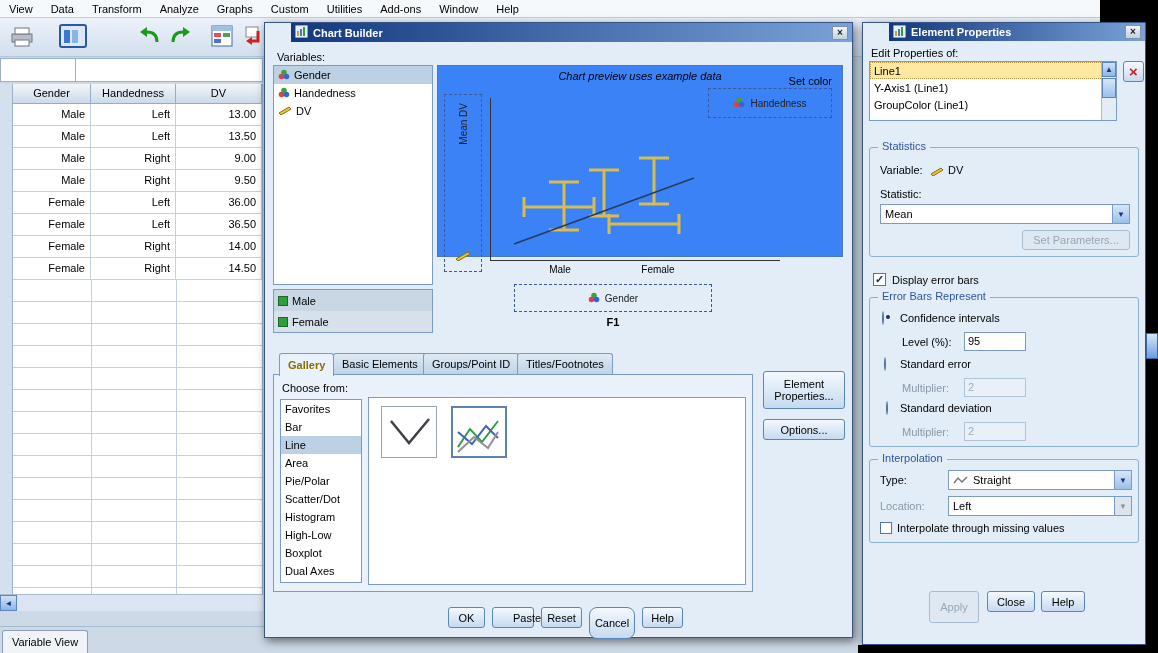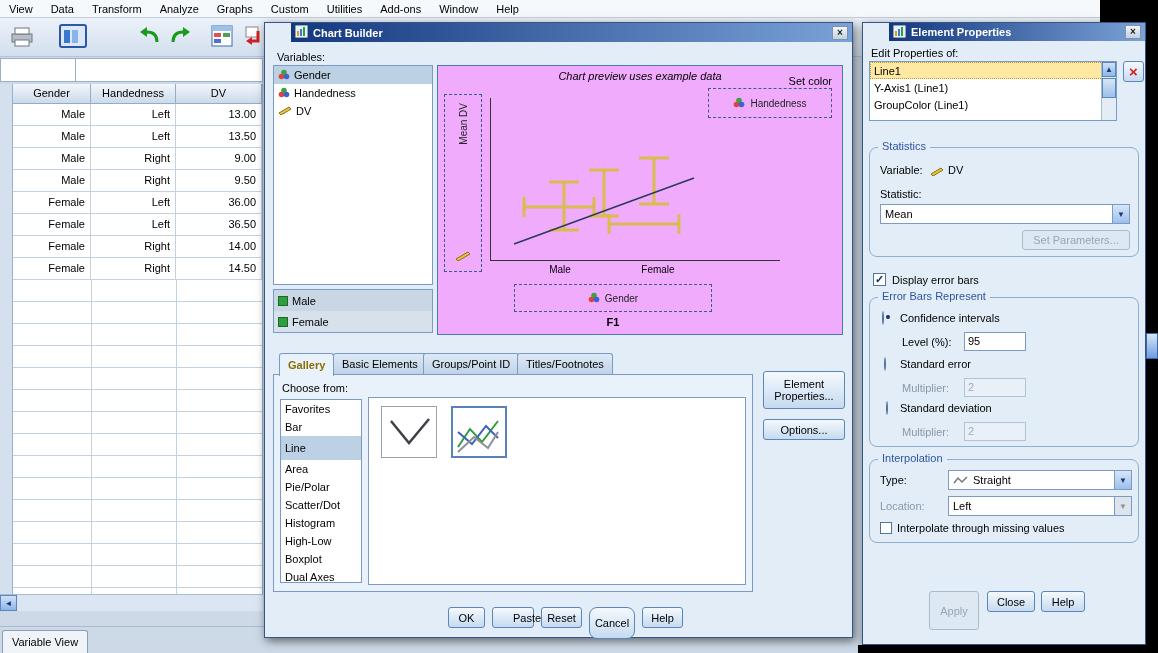--- a/index.html
+++ b/index.html
@@ -27,21 +27,21 @@
   .dialog { position:absolute; background:#e2edf8; border:1px solid #36568a; box-shadow:2px 3px 9px rgba(0,0,0,.55); }
   .titlebar { position:absolute; left:0; top:0; right:0; height:19px; background:linear-gradient(to right,#14387e,#7aa2d8); display:flex; align-items:center; padding:0 4px; gap:5px;margin-left:26px; }
   .titletext { color:#fff; font-weight:bold; flex:1; }
   .closebtn { width:16px; height:14px; background:linear-gradient(#f2f6fa,#c2d0e0); border:1px solid #7e92ac; font-size:10px; line-height:12px; text-align:center; font-weight:bold; color:#222; }
   .listbox { position:absolute; background:#fff; border:1px solid #7a9ac8; overflow:hidden; }
   .litem { height:18px; display:flex; align-items:center; gap:4px; padding:0 4px; white-space:nowrap; }
   .sel-gray { background:#bdd1e4; }
   .sel-yellow { background:#ffe9a2; outline:1px dotted #b89440; outline-offset:-1px; }
   .btn { background:linear-gradient(#f4f9fe,#c6daf0); border:1px solid #5a86b8; border-radius:3px; display:flex; align-items:center; justify-content:center; text-align:center; }
   .btn.disabled { color:#98a6b6; background:#dde8f3; border-color:#a8bcd0; }
-  .group { position:absolute; border:1px solid #8ab0d4; border-radius:8px; }
+  .group { position:absolute; border:1px solid #8ab0d4; border-radius:3px; }
   .glabel { position:absolute; top:-8px; left:8px; background:#e2edf8; padding:0 4px; color:#2f55a0; }
   .combo { position:absolute; background:#fff; border:1px solid #7a9ac8; display:flex; align-items:center; }
   .combo .val { flex:1; padding:0 4px; white-space:nowrap; overflow:hidden; }
   .combo .arrow { width:17px; align-self:stretch; background:linear-gradient(#d8e6f6,#9cc0ea); border-left:1px solid #7a9ac8; display:flex; align-items:center; justify-content:center; font-size:8px; color:#14387e; }
   .combo .arrow.gray { background:#dde4ec; color:#8894a4; }
   .cb { width:13px; height:13px; background:#fff; border:1px solid #53749c; font-weight:bold; color:#17306e; font-size:11px; line-height:11px; text-align:center; }
   .radio { width:12px; height:12px; border-radius:50%; background:#fff; border:1px solid #53749c; position:relative; }
   .radio.on::after { content:""; position:absolute; left:3px; top:3px; width:4px; height:4px; border-radius:50%; background:#17306e; }
   .tab { position:absolute; top:0; height:21px; padding:0 8px; display:flex; align-items:center; border:1px solid #7a9ac8; border-bottom:none; background:linear-gradient(#dfeaf5,#bed2e8); border-radius:3px 3px 0 0; }
   .tab.sel { height:23px; top:-2px; background:#e9f1fa; font-weight:bold; color:#8a6d00; z-index:2; }
@@ -225,21 +225,21 @@
       <div class="litem" style="height:21px; background:#c9d6e4;">
         <span style="width:10px; height:10px; background:#2e9e40; border:1px solid #1a6a24; display:inline-block;"></span>
         <span>Male</span>
       </div>
       <div class="litem" style="height:21px; background:#d7e1ec;">
         <span style="width:10px; height:10px; background:#2e9e40; border:1px solid #1a6a24; display:inline-block;"></span>
         <span>Female</span>
       </div>
     </div>
 
-    <div class="abs" style="left:172px; top:42px; width:406px; height:270px; background:#f0abfc; border:1px solid #4a7ab0;padding-left:17px;">
+    <div class="abs" style="left:172px; top:42px; width:406px; height:192px; background:#3b82f6; border:1px solid #4a7ab0;padding-left:17px;">
       <div class="abs" style="left:0; top:4px; width:100%; text-align:center; font-style:italic;">Chart preview uses example data</div>
 
       <div class="abs" style="left:270px; top:9px; width:124px; text-align:right; font-size:11px;">Set color</div>
       <div class="dz" style="left:270px; top:22px; width:124px; height:30px;">
         <span><svg width="12" height="11">
               <circle cx="3.5" cy="7.5" r="2.8" fill="#e04040"></circle>
               <circle cx="6" cy="3.5" r="2.8" fill="#40a040"></circle>
               <circle cx="8.5" cy="7.5" r="2.8" fill="#4060d0"></circle>
             </svg></span>
         <span>Handedness</span>
@@ -285,21 +285,21 @@
     <div class="tab sel" style="left:14px; top:330px;">Gallery</div>
     <div class="tab" style="left:68px; top:330px;">Basic Elements</div>
     <div class="tab" style="left:158px; top:330px;">Groups/Point ID</div>
     <div class="tab" style="left:252px; top:330px;">Titles/Footnotes</div>
 
     <div class="abs" style="left:8px; top:351px; width:480px; height:218px; border:1px solid #7a9ac8; background:#e9f1fa;">
       <div class="abs" style="left:8px; top:7px;">Choose from:</div>
       <div class="listbox" style="left:6px; top:24px; width:82px; height:184px;">
         <div class="litem" style="height:18px;">Favorites</div>
         <div class="litem" style="height:18px;">Bar</div>
-        <div class="litem sel-gray" style="height:24px;">Line</div>
+        <div class="litem sel-gray" style="height:18px;">Line</div>
         <div class="litem" style="height:18px;">Area</div>
         <div class="litem" style="height:18px;">Pie/Polar</div>
         <div class="litem" style="height:18px;">Scatter/Dot</div>
         <div class="litem" style="height:18px;">Histogram</div>
         <div class="litem" style="height:18px;">High-Low</div>
         <div class="litem" style="height:18px;">Boxplot</div>
         <div class="litem" style="height:18px;">Dual Axes</div>
       </div>
       <div class="abs" style="left:94px; top:22px; width:378px; height:188px; background:#fff; border:1px solid #7a9ac8;">
         <div class="thumbbox" style="left:12px; top:8px; width:56px; height:52px; border:1px solid #9aa4b0;">
@@ -407,21 +407,21 @@
       </div>
       <span class="abs graylab" style="left:10px; top:40px;">Location:</span>
       <div class="combo" style="left:78px; top:36px; width:184px; height:20px;">
         <span class="val">Left</span>
         <span class="arrow gray">▼</span>
       </div>
       <span class="cb abs" style="left:10px; top:62px; width:12px; height:12px;"></span>
       <span class="abs" style="left:27px; top:62px;">Interpolate through missing values</span>
     </div>
 
-    <div class="btn disabled" style="position:absolute; left:66px; top:568px; width:50px; height:39px;">Apply</div>
+    <div class="btn disabled" style="position:absolute; left:66px; top:568px; width:50px; height:32px;">Apply</div>
     <div class="btn" style="position:absolute; left:124px; top:568px; width:48px; height:21px;">Close</div>
     <div class="btn" style="position:absolute; left:178px; top:568px; width:44px; height:21px;">Help</div>
   </div>
 
   <div class="black" style="left:1100px; top:0; width:58px; height:22px;"></div>
   <div class="black" style="left:1146px; top:0; width:12px; height:653px;"></div>
   <div class="abs" style="left:1146px; top:333px; width:12px; height:26px; background:linear-gradient(#d8e6f6,#6c9ede); border:1px solid #3a66a8;"></div>
   <div class="black" style="left:858px; top:645px; width:288px; height:8px;"></div>
 
 </div>

